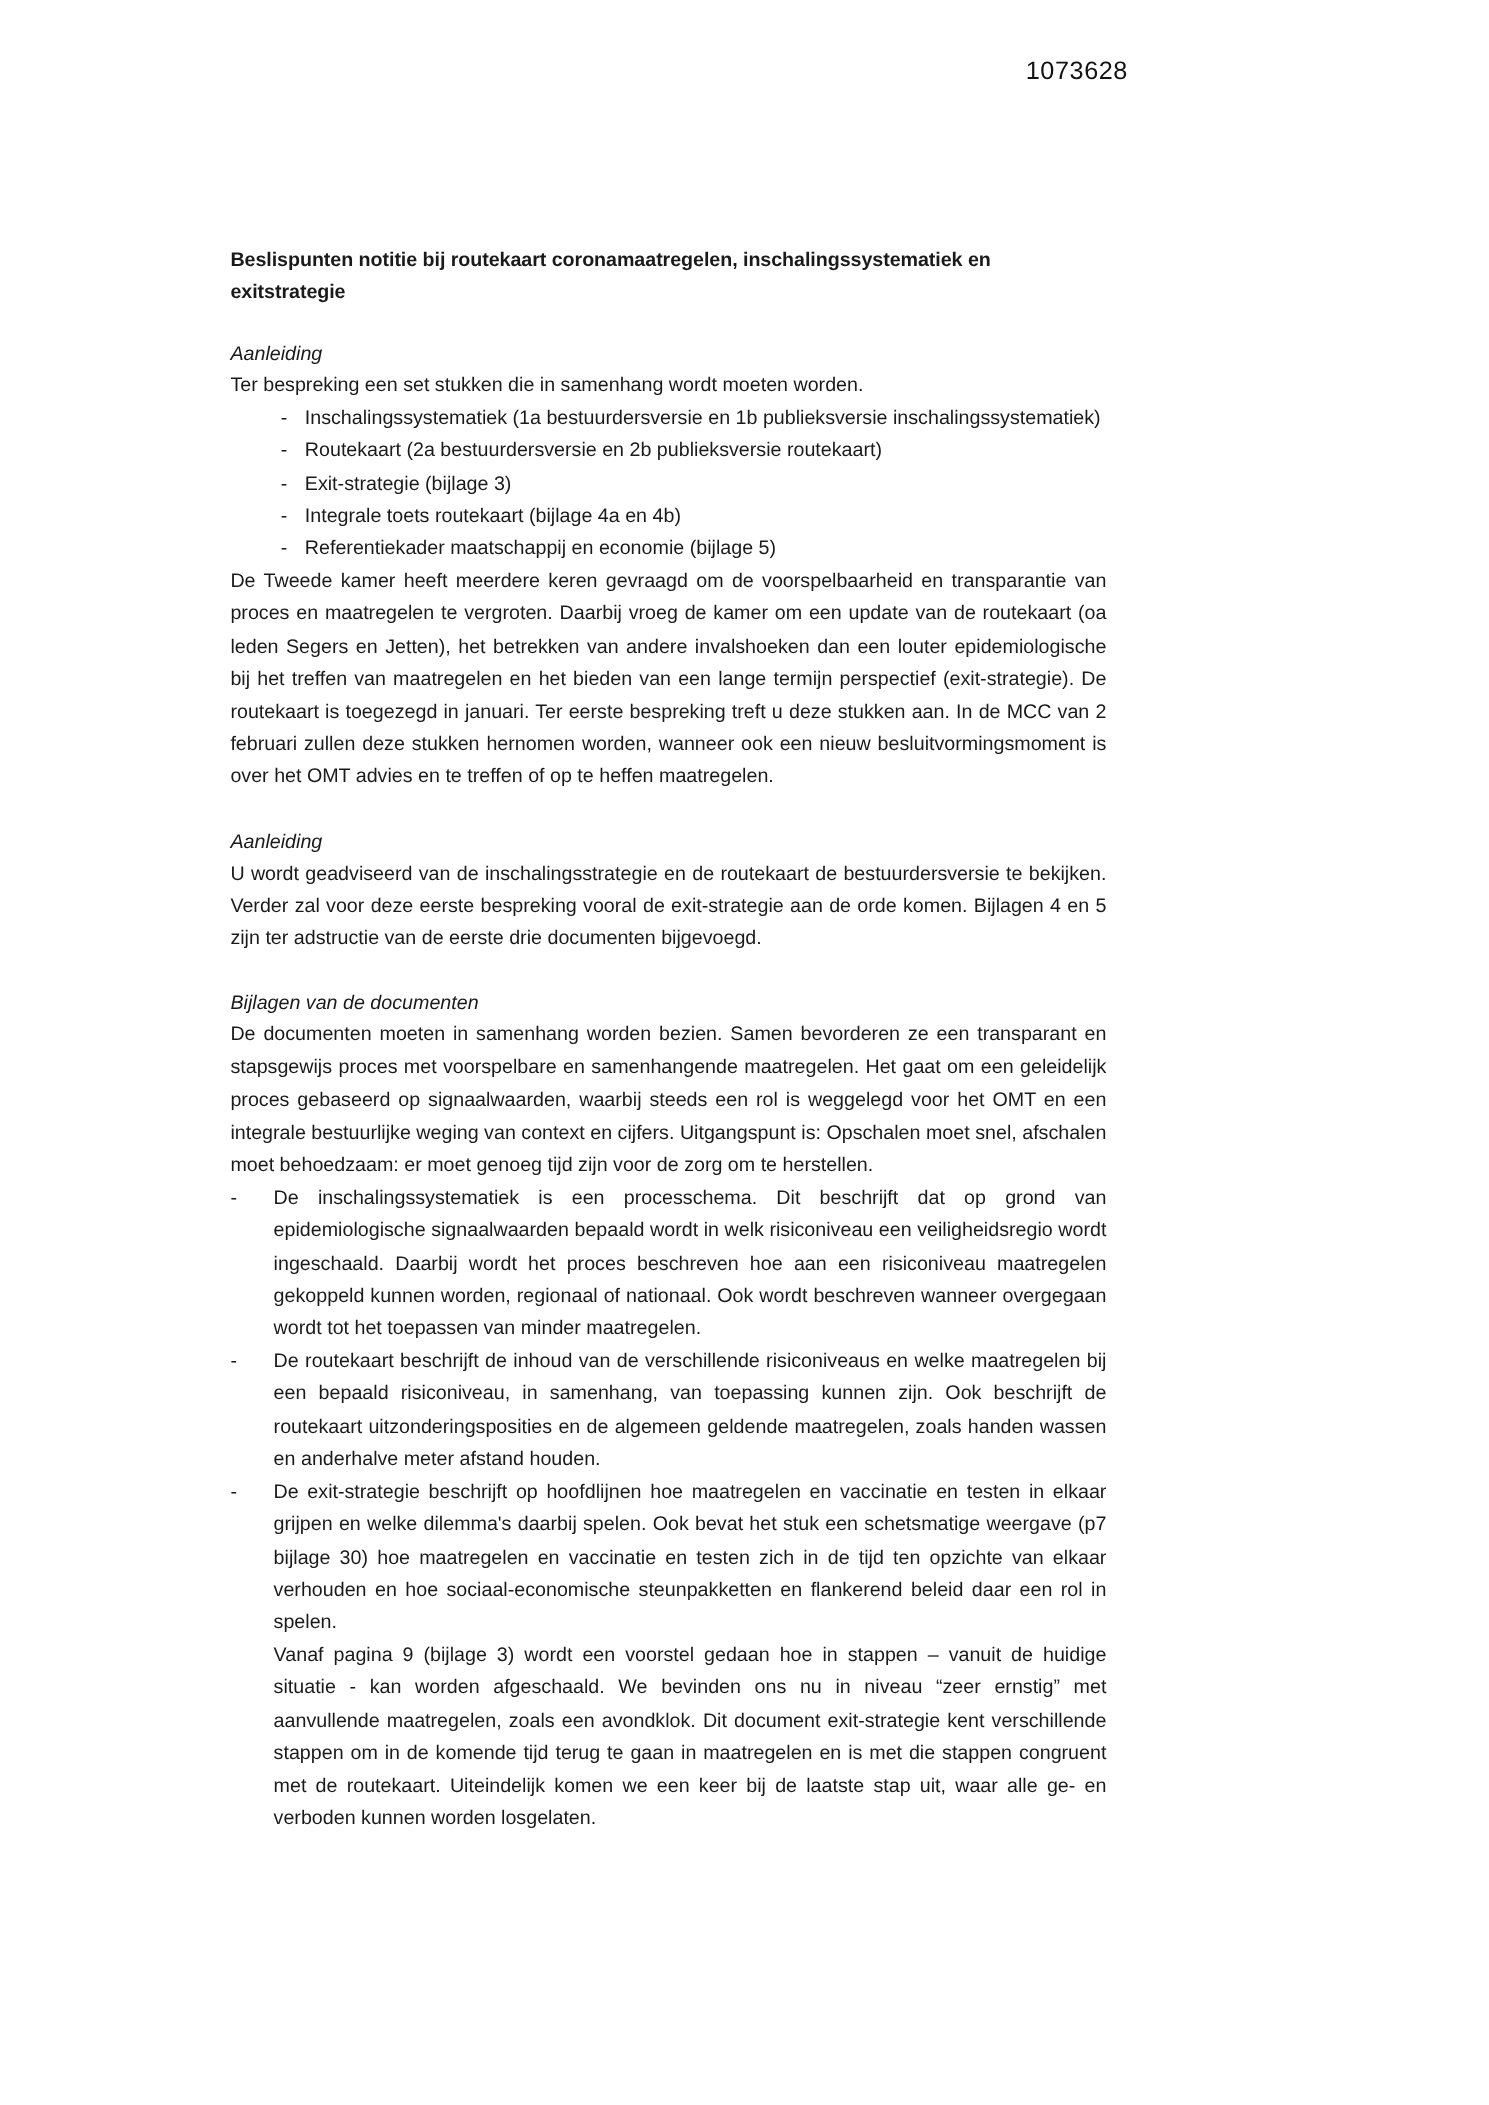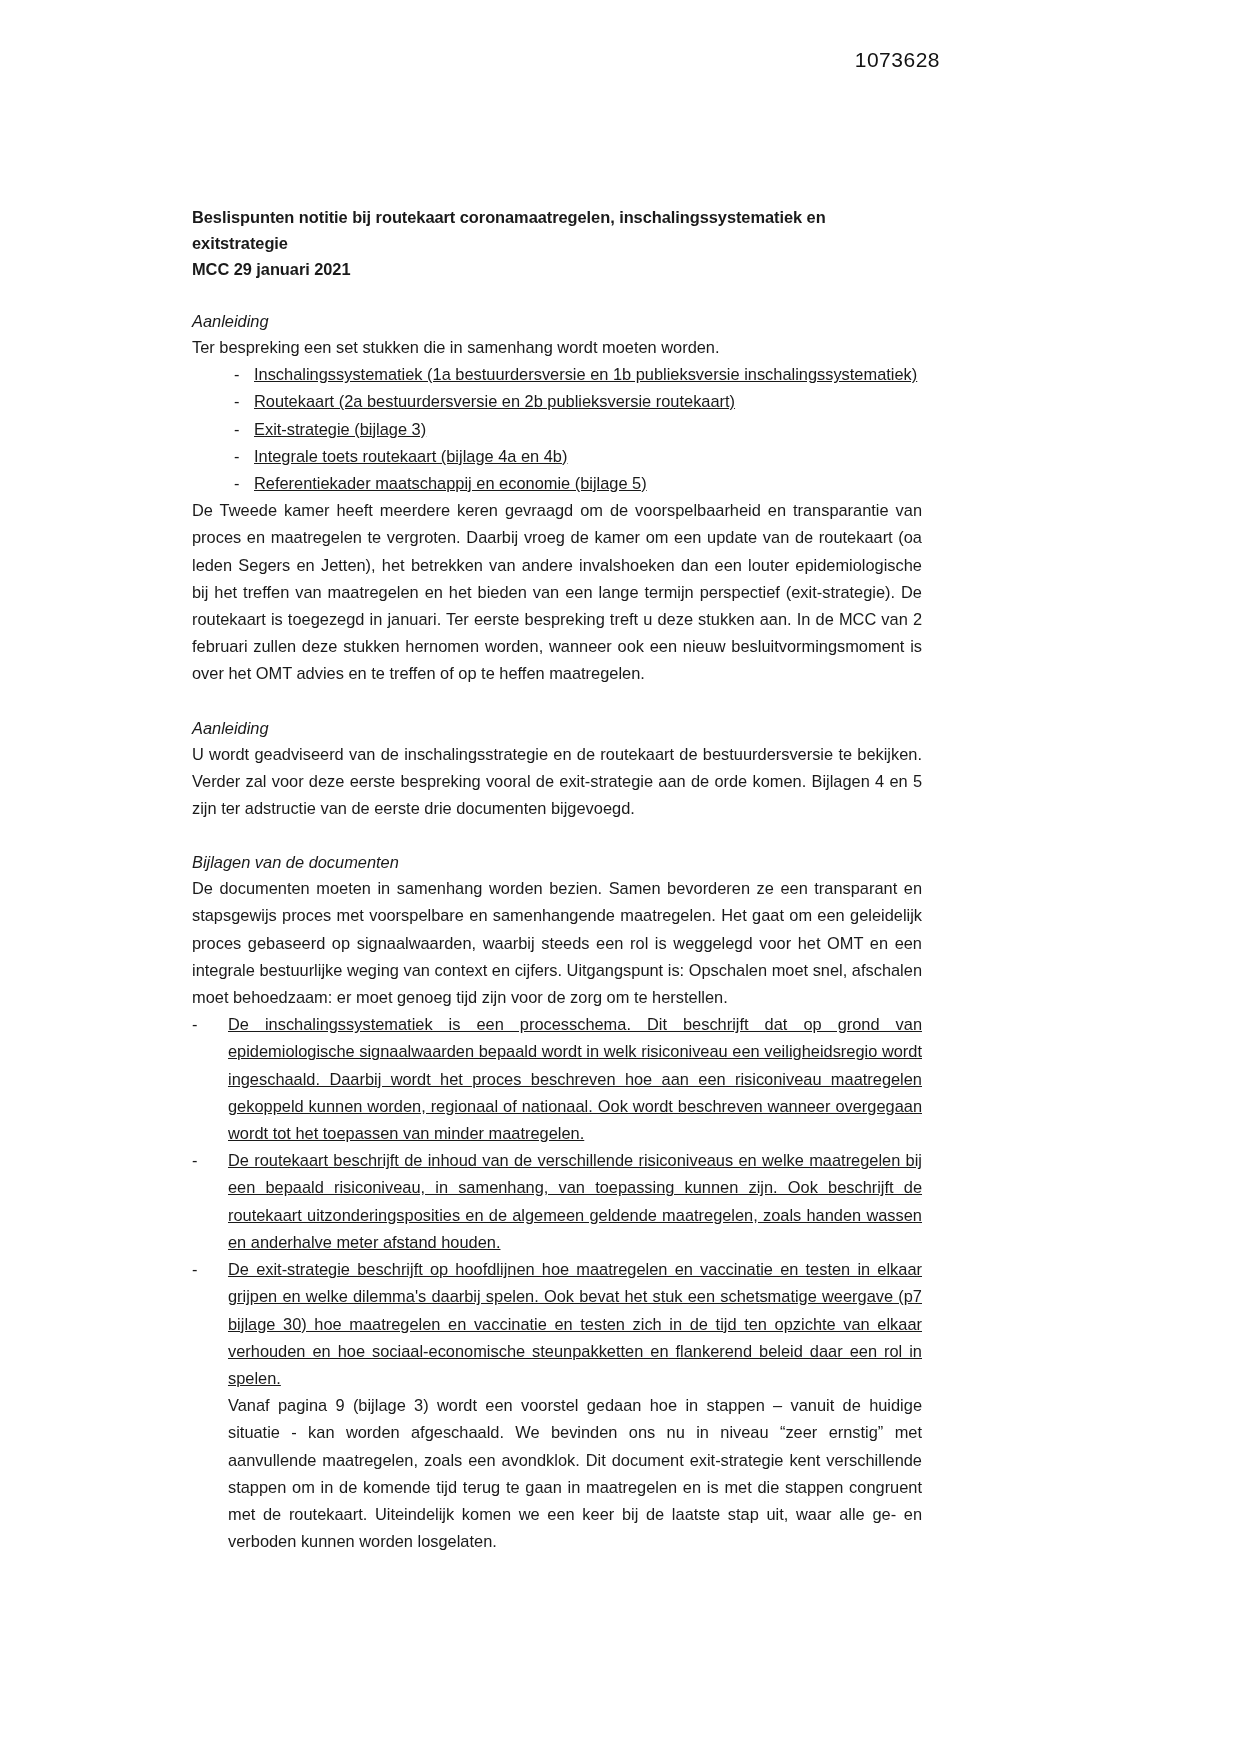--- a/index.html
+++ b/index.html
@@ -70,21 +70,20 @@
   ul.dash-list {
     list-style: none;
     margin: 0;
     padding: 0;
   }
   ul.dash-list > li {
     position: relative;
     padding-left: 62px;
     text-align: left;
     line-height: 27.2px;
-    text-decoration: underline;
   }
   ul.dash-list > li::before {
     content: "-";
     position: absolute;
     left: 42px;
     top: 0;
   }
   ul.dash-list.tight > li {
     padding-left: 36px;
     text-align: justify;
@@ -106,21 +105,20 @@
 <body>
 
 <div class="page">
 
   <div class="doc-id">1073628</div>
 
   <div class="content">
 
     <div class="title-block">
       <span class="title-line">Beslispunten notitie bij routekaart coronamaatregelen, inschalingssystematiek en exitstrategie</span>
-      <span class="title-line">MCC 29 januari 2021</span>
     </div>
 
     <div class="section-heading">Aanleiding</div>
     <p class="body ragged">Ter bespreking een set stukken die in samenhang wordt moeten worden.</p>
 
     <ul class="dash-list">
       <li>Inschalingssystematiek (1a bestuurdersversie en 1b publieksversie inschalingssystematiek)</li>
       <li>Routekaart (2a bestuurdersversie en 2b publieksversie routekaart)</li>
       <li>Exit-strategie (bijlage 3)</li>
       <li>Integrale toets routekaart (bijlage 4a en 4b)</li>

